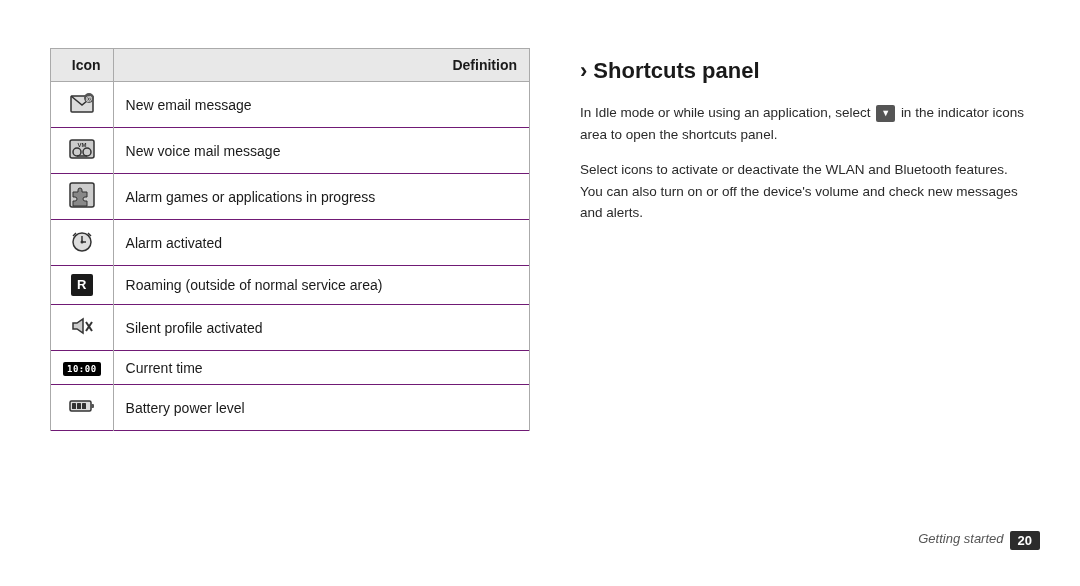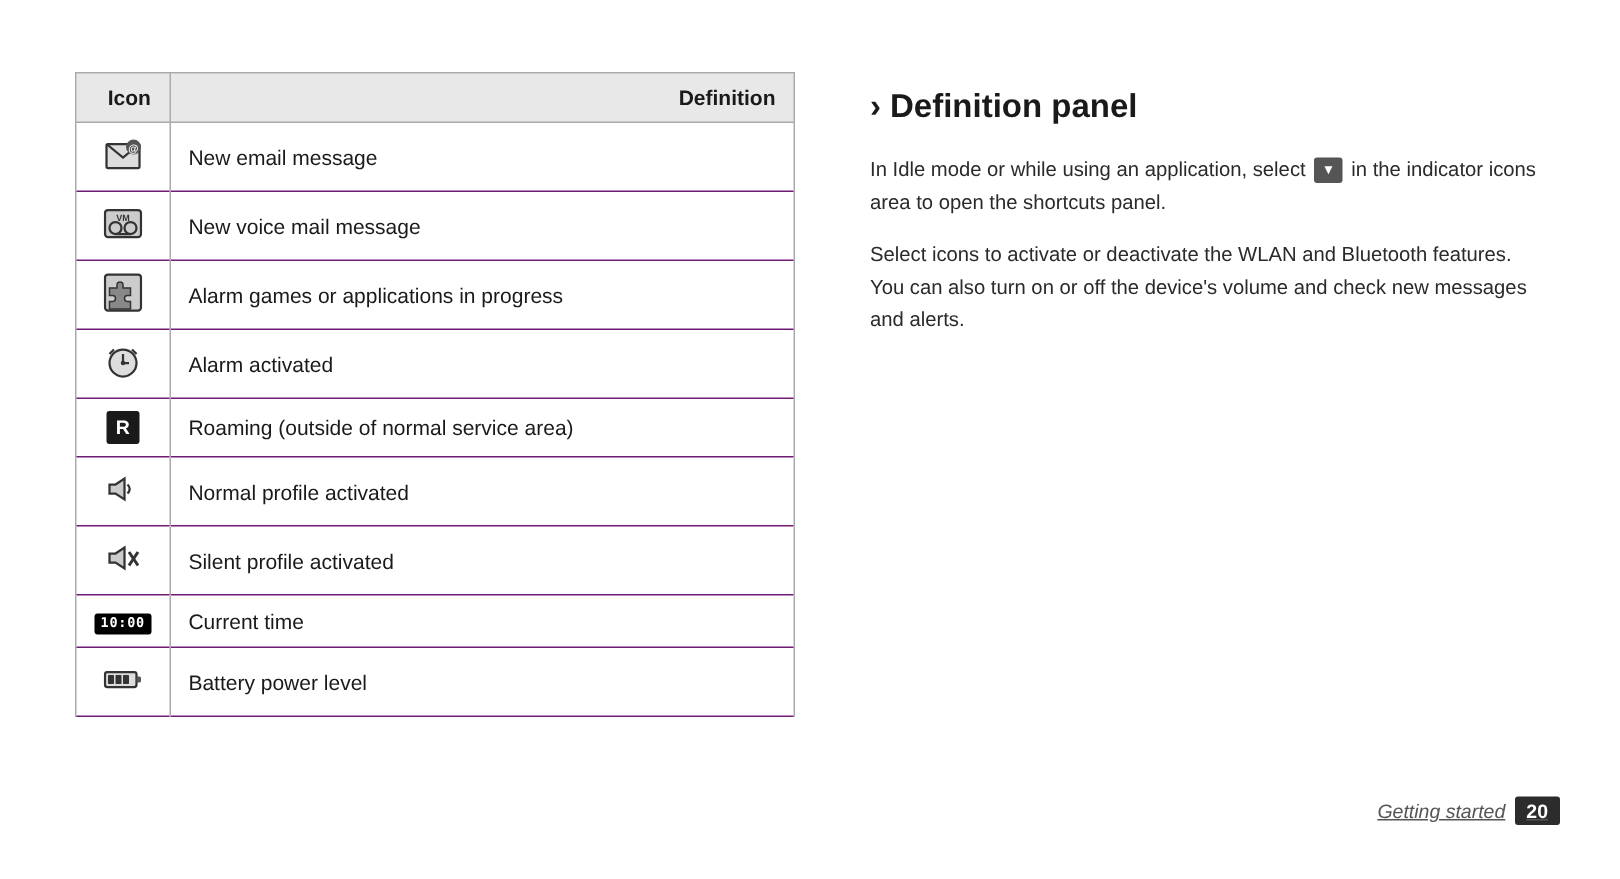--- a/index.html
+++ b/index.html
@@ -109,23 +109,21 @@
 
     
     .footer {
       position: absolute;
       bottom: 8px;
       right: 0;
       font-style: italic;
       font-size: 13px;
       color: #555;
       display: flex;
-      align-items: center;
       gap: 6px;
-      text-decoration: underline;
     }
 
     .page-num {
       background: #2c2c2c;
       color: #fff;
       font-size: 13px;
       font-style: normal;
       font-weight: bold;
       padding: 2px 8px;
       border-radius: 2px;
@@ -229,30 +227,20 @@
           <td>Alarm activated</td>
         </tr>
 
         <tr>
           <td class="icon-cell">
             <span class="r-badge">R</span>
           </td>
           <td>Roaming (outside of normal service area)</td>
         </tr>
 
-        <tr>
-          <td class="icon-cell">
-            <svg class="icon" viewBox="0 0 26 26" fill="none" xmlns="http://www.w3.org/2000/svg">
-
-              <polygon points="4,10 4,16 8,16 14,20 14,6 8,10" stroke="#333" stroke-width="1.5" fill="#ccc"></polygon>
-              <path d="M16 10 Q19 13 16 16" stroke="#333" stroke-width="1.5" fill="none"></path>
-            </svg>
-          </td>
-          <td>Normal profile activated</td>
-        </tr>
 
         <tr>
           <td class="icon-cell">
             <svg class="icon" viewBox="0 0 26 26" fill="none" xmlns="http://www.w3.org/2000/svg">
               <polygon points="4,10 4,16 8,16 14,20 14,6 8,10" stroke="#333" stroke-width="1.5" fill="#ccc"></polygon>
               <line x1="17" y1="9" x2="23" y2="18" stroke="#333" stroke-width="2"></line>
               <line x1="23" y1="9" x2="17" y2="18" stroke="#333" stroke-width="2"></line>
             </svg>
           </td>
           <td>Silent profile activated</td>
@@ -278,21 +266,21 @@
           <td>Battery power level</td>
         </tr>
 
       </tbody>
     </table>
   </div>
 
   <div class="right-section">
     <div class="section-title">
       <span class="chevron">›</span>
-      <span>Definition panel</span>
+      <span>Shortcuts panel</span>
     </div>
     <div class="section-body">
       <p>
         <span>In Idle mode or while using an application, select</span>
         <span class="indicator-btn">▼</span>
         <span>in the indicator icons area to open the shortcuts panel.</span>
       </p>
       <p>Select icons to activate or deactivate the WLAN and Bluetooth features. You can also turn on or off the device's volume and check new messages and alerts.</p>
     </div>
   </div>

